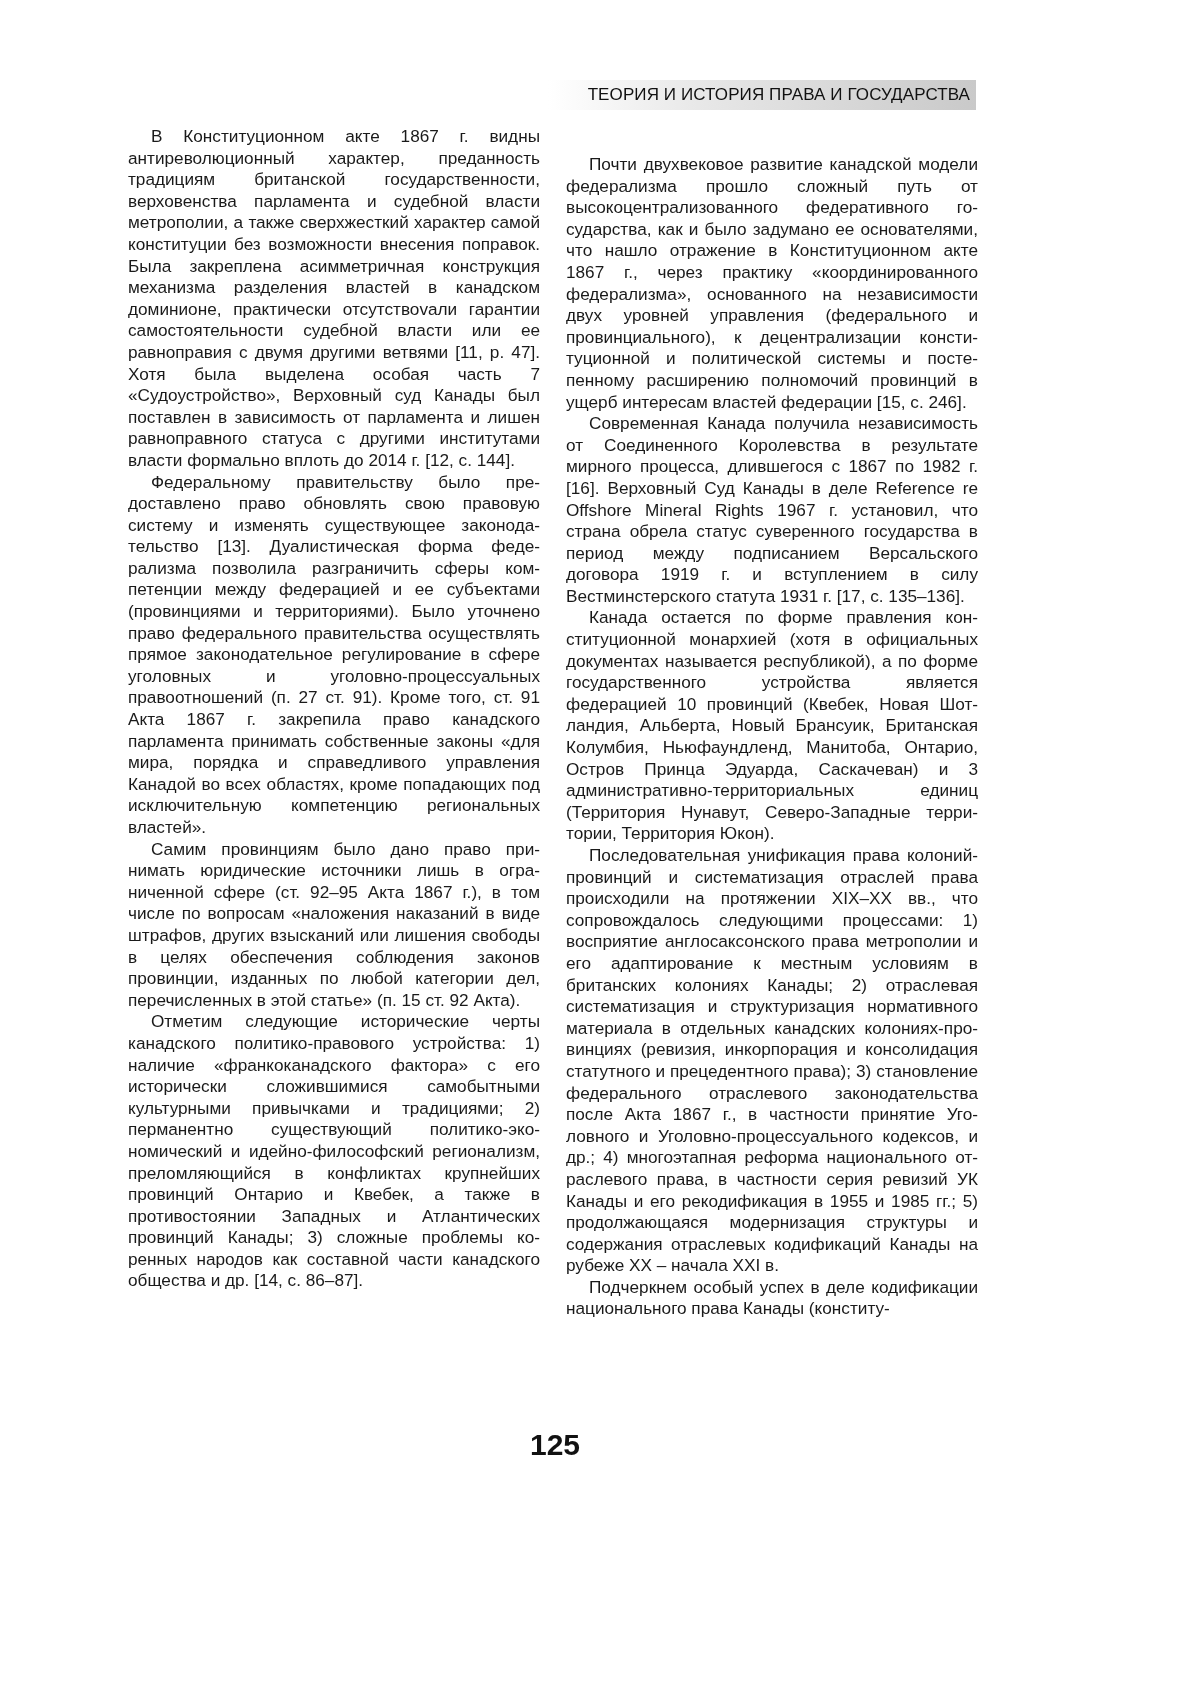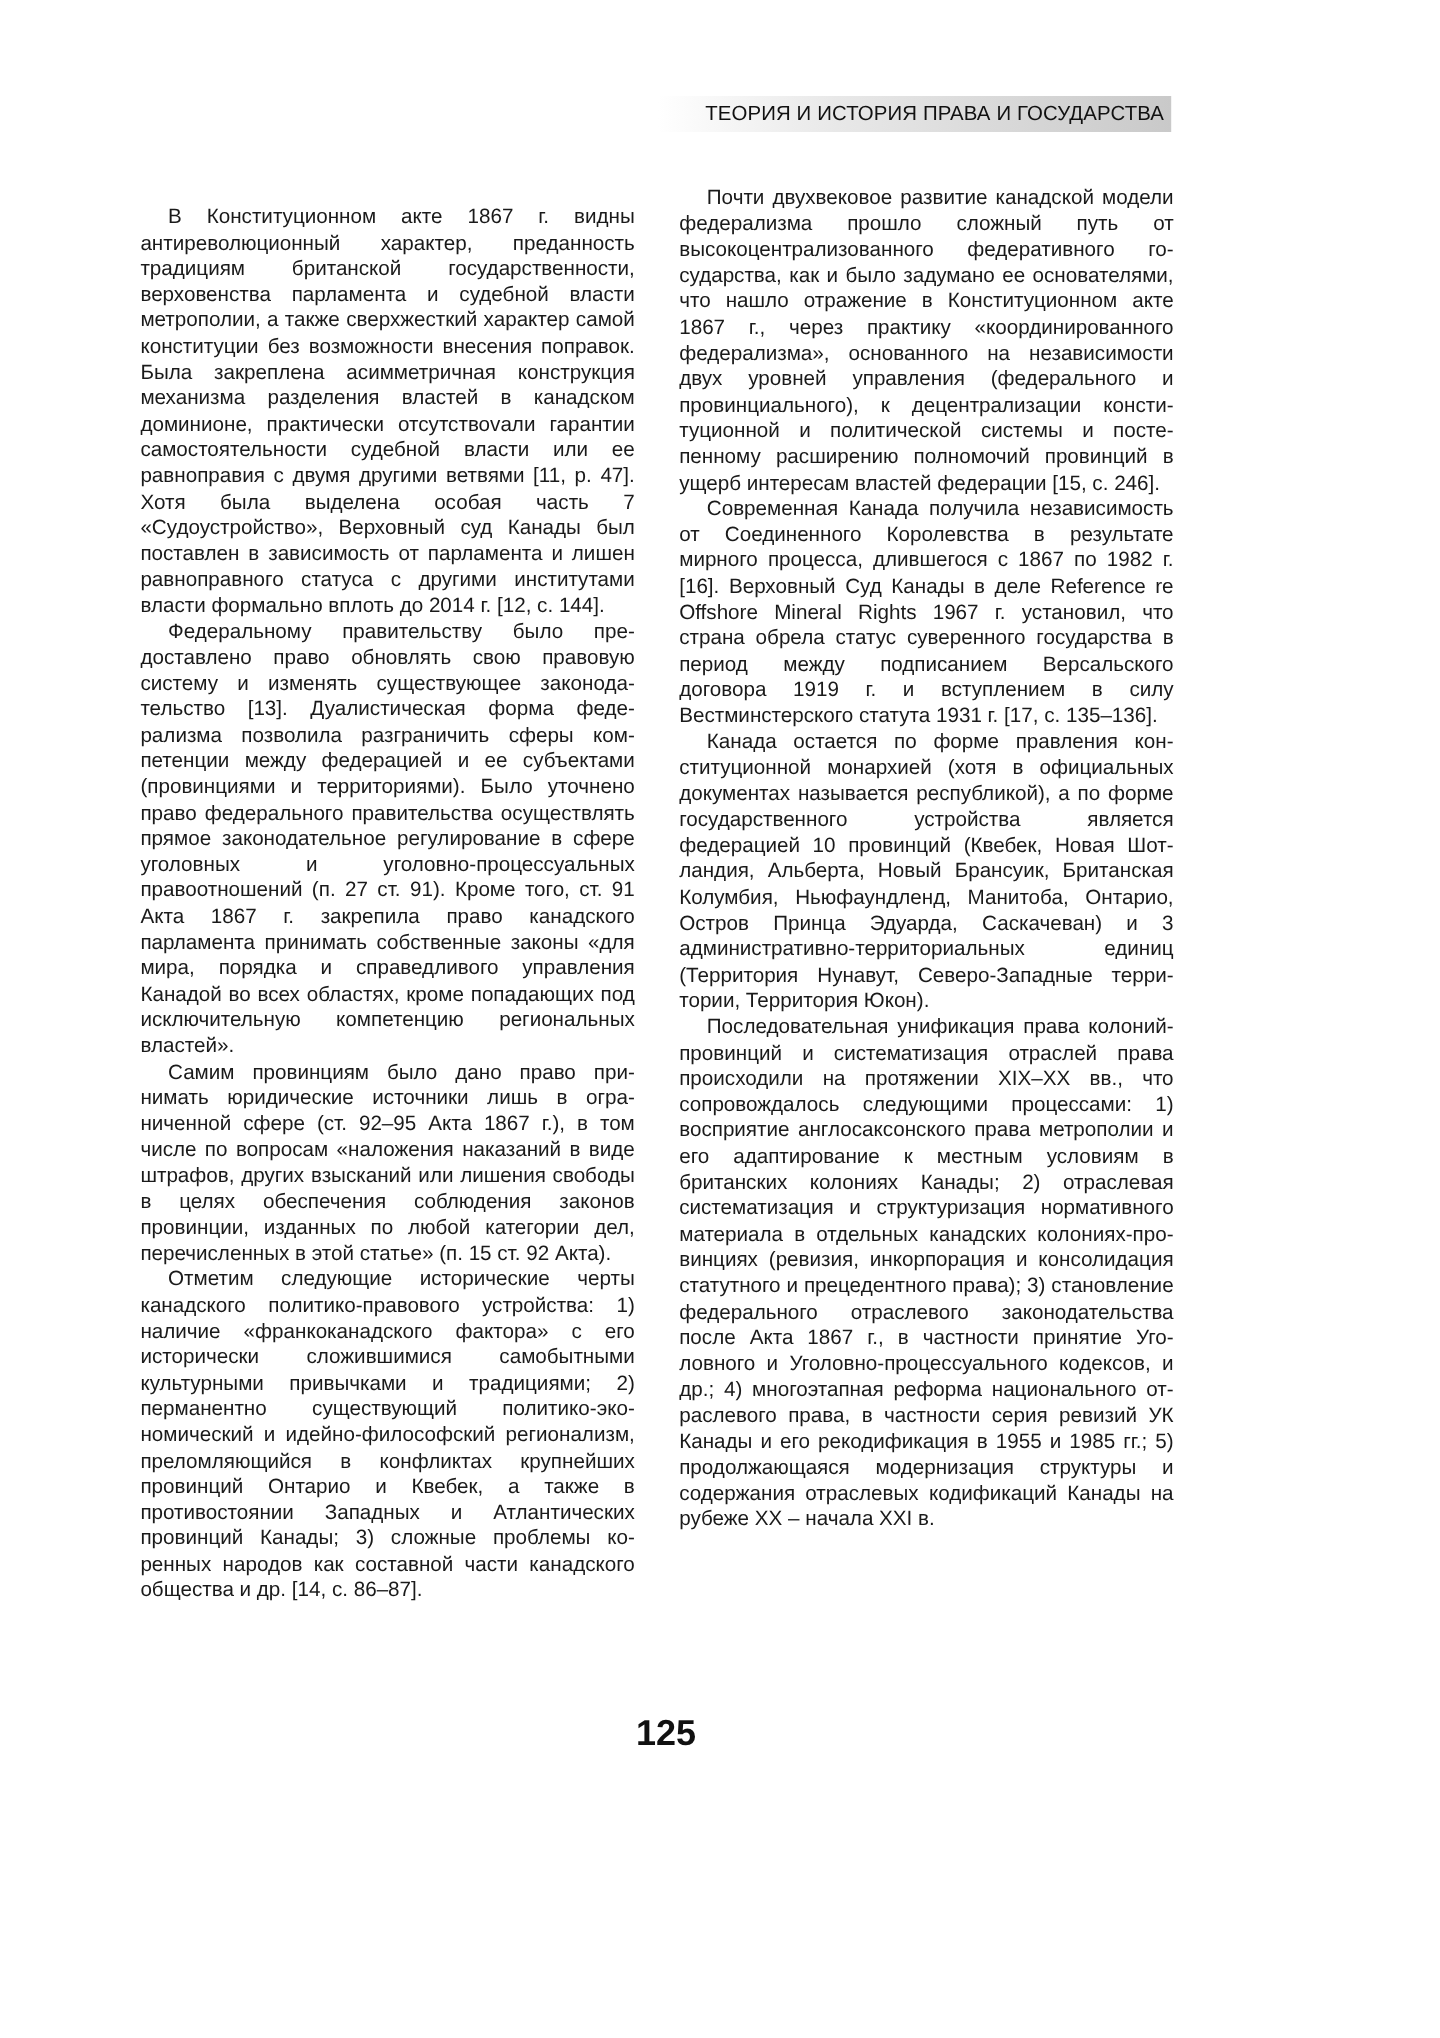--- a/index.html
+++ b/index.html
@@ -4,21 +4,21 @@
   <style>
     html, body { margin: 0; padding: 0; background: #ffffff; }
     body { width: 1200px; height: 1698px; position: relative; overflow: hidden; font-family: "Liberation Sans", sans-serif; color: #1a1a1a; }
     .header-bar {
       position: absolute; left: 548px; top: 80px; width: 428px; height: 30px;
       background: linear-gradient(to right, #ffffff 0%, #e8e8e8 35%, #c9c9c9 100%);
       display: flex; align-items: center; justify-content: flex-end; padding-right: 6px; box-sizing: border-box;
     }
     .header-title { font-size: 17px; letter-spacing: 0.1px; color: #111; white-space: nowrap; }
     .column { position: absolute; top: 126px; width: 412px; font-size: 17.2px; line-height: 21.6px; text-align: justify; }
-    .col-left { left: 117px; margin-top: 44px; }
+    .col-left { left: 128px; }
     .col-right { left: 566px; margin-top: 28px; }
     .para { margin: 0; text-indent: 23px; hyphens: manual; }
     .page-number { position: absolute; left: 0; width: 1110px; top: 1428px; text-align: center; font-size: 30px; font-weight: bold; color: #111; }
   </style>
 </head>
 <body>
 
 <div class="header-bar">
   <span class="header-title">ТЕОРИЯ И ИСТОРИЯ ПРАВА И ГОСУДАРСТВА</span>
 </div>
@@ -28,15 +28,16 @@
   <p class="para">Федеральному правительству было пре­доставлено право обновлять свою правовую систему и изменять существующее законода­тельство [13]. Дуалистическая форма феде­рализма позволила разграничить сферы ком­петенции между федерацией и ее субъектами (провинциями и территориями). Было уточнено право федерального правительства осущест­влять прямое законодательное регулирование в сфере уголовных и уголовно-процессуаль­ных правоотношений (п. 27 ст. 91). Кроме того, ст. 91 Акта 1867 г. закрепила право канадского парламента принимать собственные законы «для мира, порядка и справедливого управле­ния Канадой во всех областях, кроме попада­ющих под исключительную компетенцию реги­ональных властей».</p>
   <p class="para">Самим провинциям было дано право при­нимать юридические источники лишь в огра­ниченной сфере (ст. 92–95 Акта 1867 г.), в том числе по вопросам «наложения наказаний в виде штрафов, других взысканий или лишения свободы в целях обеспечения соблюдения за­конов провинции, изданных по любой катего­рии дел, перечисленных в этой статье» (п. 15 ст. 92 Акта).</p>
   <p class="para">Отметим следующие исторические черты канадского политико-правового устройства: 1) наличие «франкоканадского фактора» с его исторически сложившимися самобытны­ми культурными привычками и традициями; 2) перманентно существующий политико-эко­номический и идейно-философский регионализм, преломляющийся в конфликтах круп­нейших провинций Онтарио и Квебек, а также в противостоянии Западных и Атлантических провинций Канады; 3) сложные проблемы ко­ренных народов как составной части канадско­го общества и др. [14, с. 86–87].</p>
 </div>
 
 <div class="column col-right">
   <p class="para">Почти двухвековое развитие канадской мо­дели федерализма прошло сложный путь от высокоцентрализованного федеративного го­сударства, как и было задумано ее основателя­ми, что нашло отражение в Конституционном акте 1867 г., через практику «координированно­го федерализма», основанного на независимо­сти двух уровней управления (федерального и провинциального), к децентрализации консти­туционной и политической системы и посте­пенному расширению полномочий провинций в ущерб интересам властей федерации [15, с. 246].</p>
   <p class="para">Современная Канада получила независи­мость от Соединенного Королевства в резуль­тате мирного процесса, длившегося с 1867 по 1982 г. [16]. Верховный Суд Канады в деле Reference re Offshore Mineral Rights 1967 г. установил, что страна обрела статус суверен­ного государства в период между подписанием Версальского договора 1919 г. и вступлением в силу Вестминстерского статута 1931 г. [17, с. 135–136].</p>
   <p class="para">Канада остается по форме правления кон­ституционной монархией (хотя в официаль­ных документах называется республикой), а по форме государственного устройства является федерацией 10 провинций (Квебек, Новая Шот­ландия, Альберта, Новый Брансуик, Британ­ская Колумбия, Ньюфаундленд, Манитоба, Он­тарио, Остров Принца Эдуарда, Саскачеван) и 3 административно-территориальных единиц (Территория Нунавут, Северо-Западные терри­тории, Территория Юкон).</p>
   <p class="para">Последовательная унификация права колоний-провинций и систематизация отраслей права происходили на протяжении XIX–XX вв., что сопровождалось следующими процессами: 1) восприятие англосаксонского права метропо­лии и его адаптирование к местным условиям в британских колониях Канады; 2) отраслевая систематизация и структуризация нормативного материала в отдельных канадских колониях-про­винциях (ревизия, инкорпорация и консолидация статутного и прецедентного права); 3) становле­ние федерального отраслевого законодатель­ства после Акта 1867 г., в частности принятие Уго­ловного и Уголовно-процессуального кодексов, и др.; 4) многоэтапная реформа национального от­раслевого права, в частности серия ревизий УК Канады и его рекодификация в 1955 и 1985 гг.; 5) продолжающаяся модернизация структуры и содержания отраслевых кодификаций Канады на рубеже XX – начала XXI в.</p>
+  <p class="para">Подчеркнем особый успех в деле кодифи­кации национального права Канады (конститу-</p>
 </div>
 
 <div class="page-number">125</div>
 
 </body></html>

